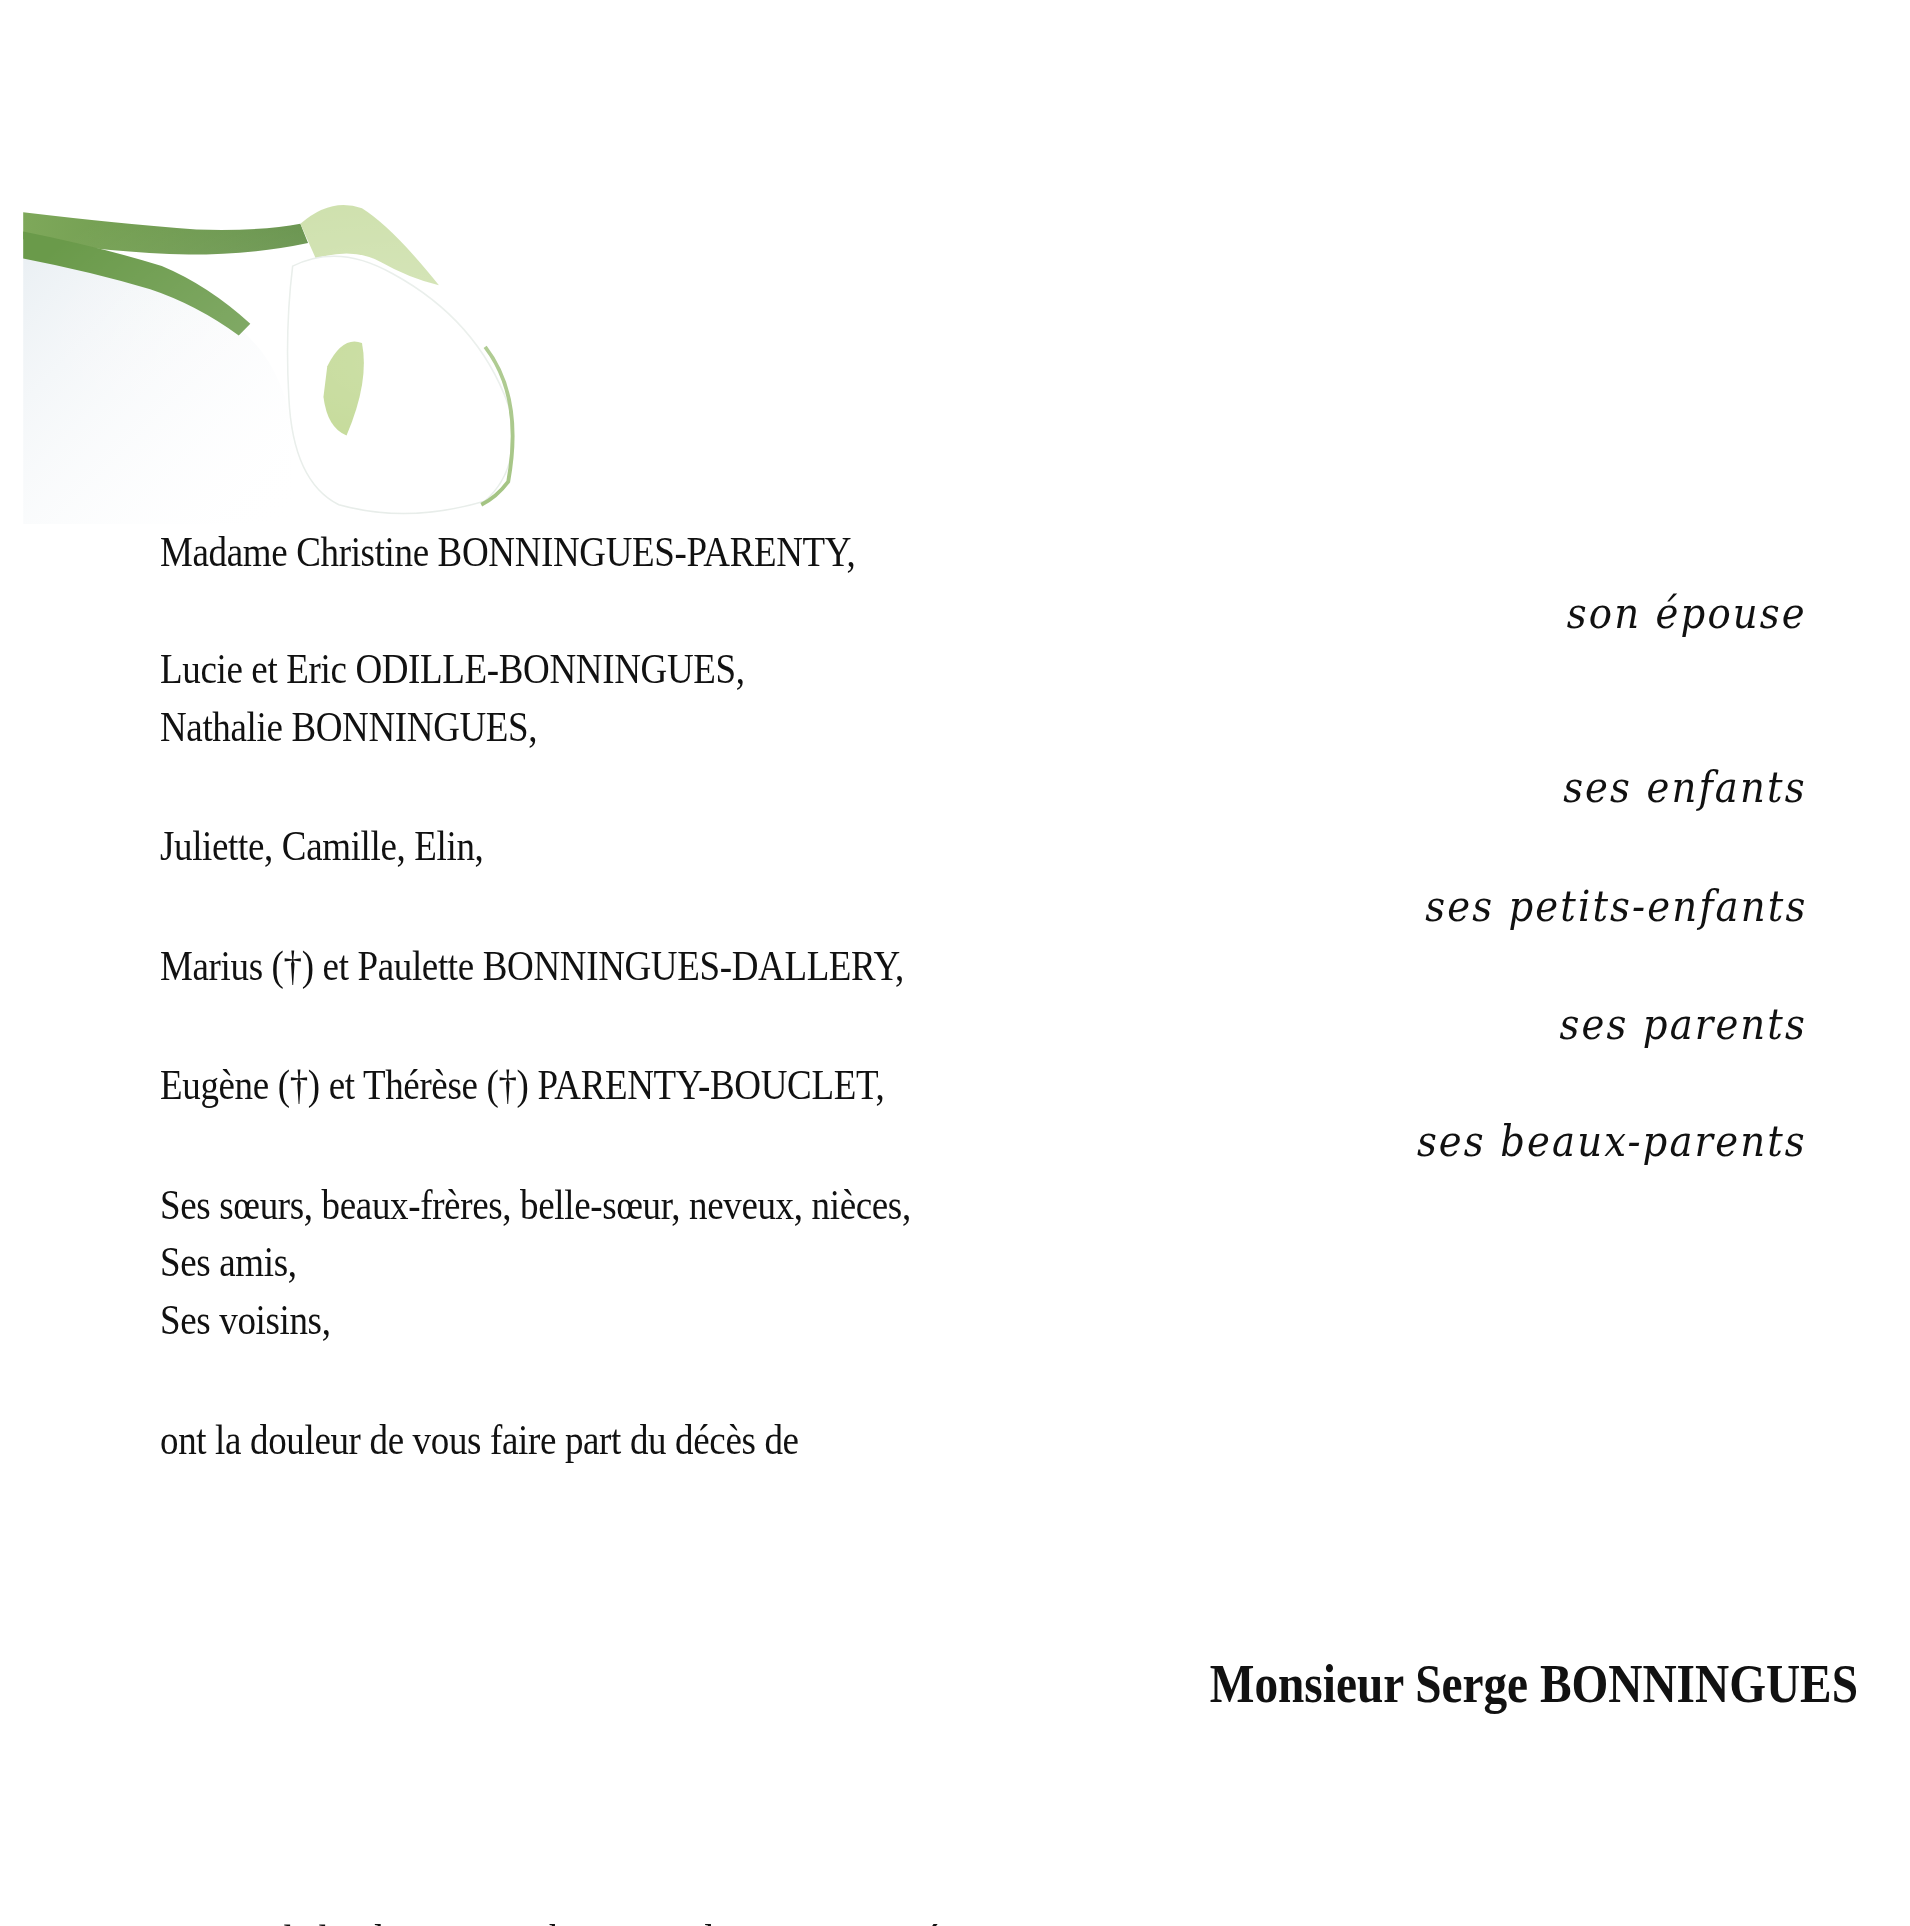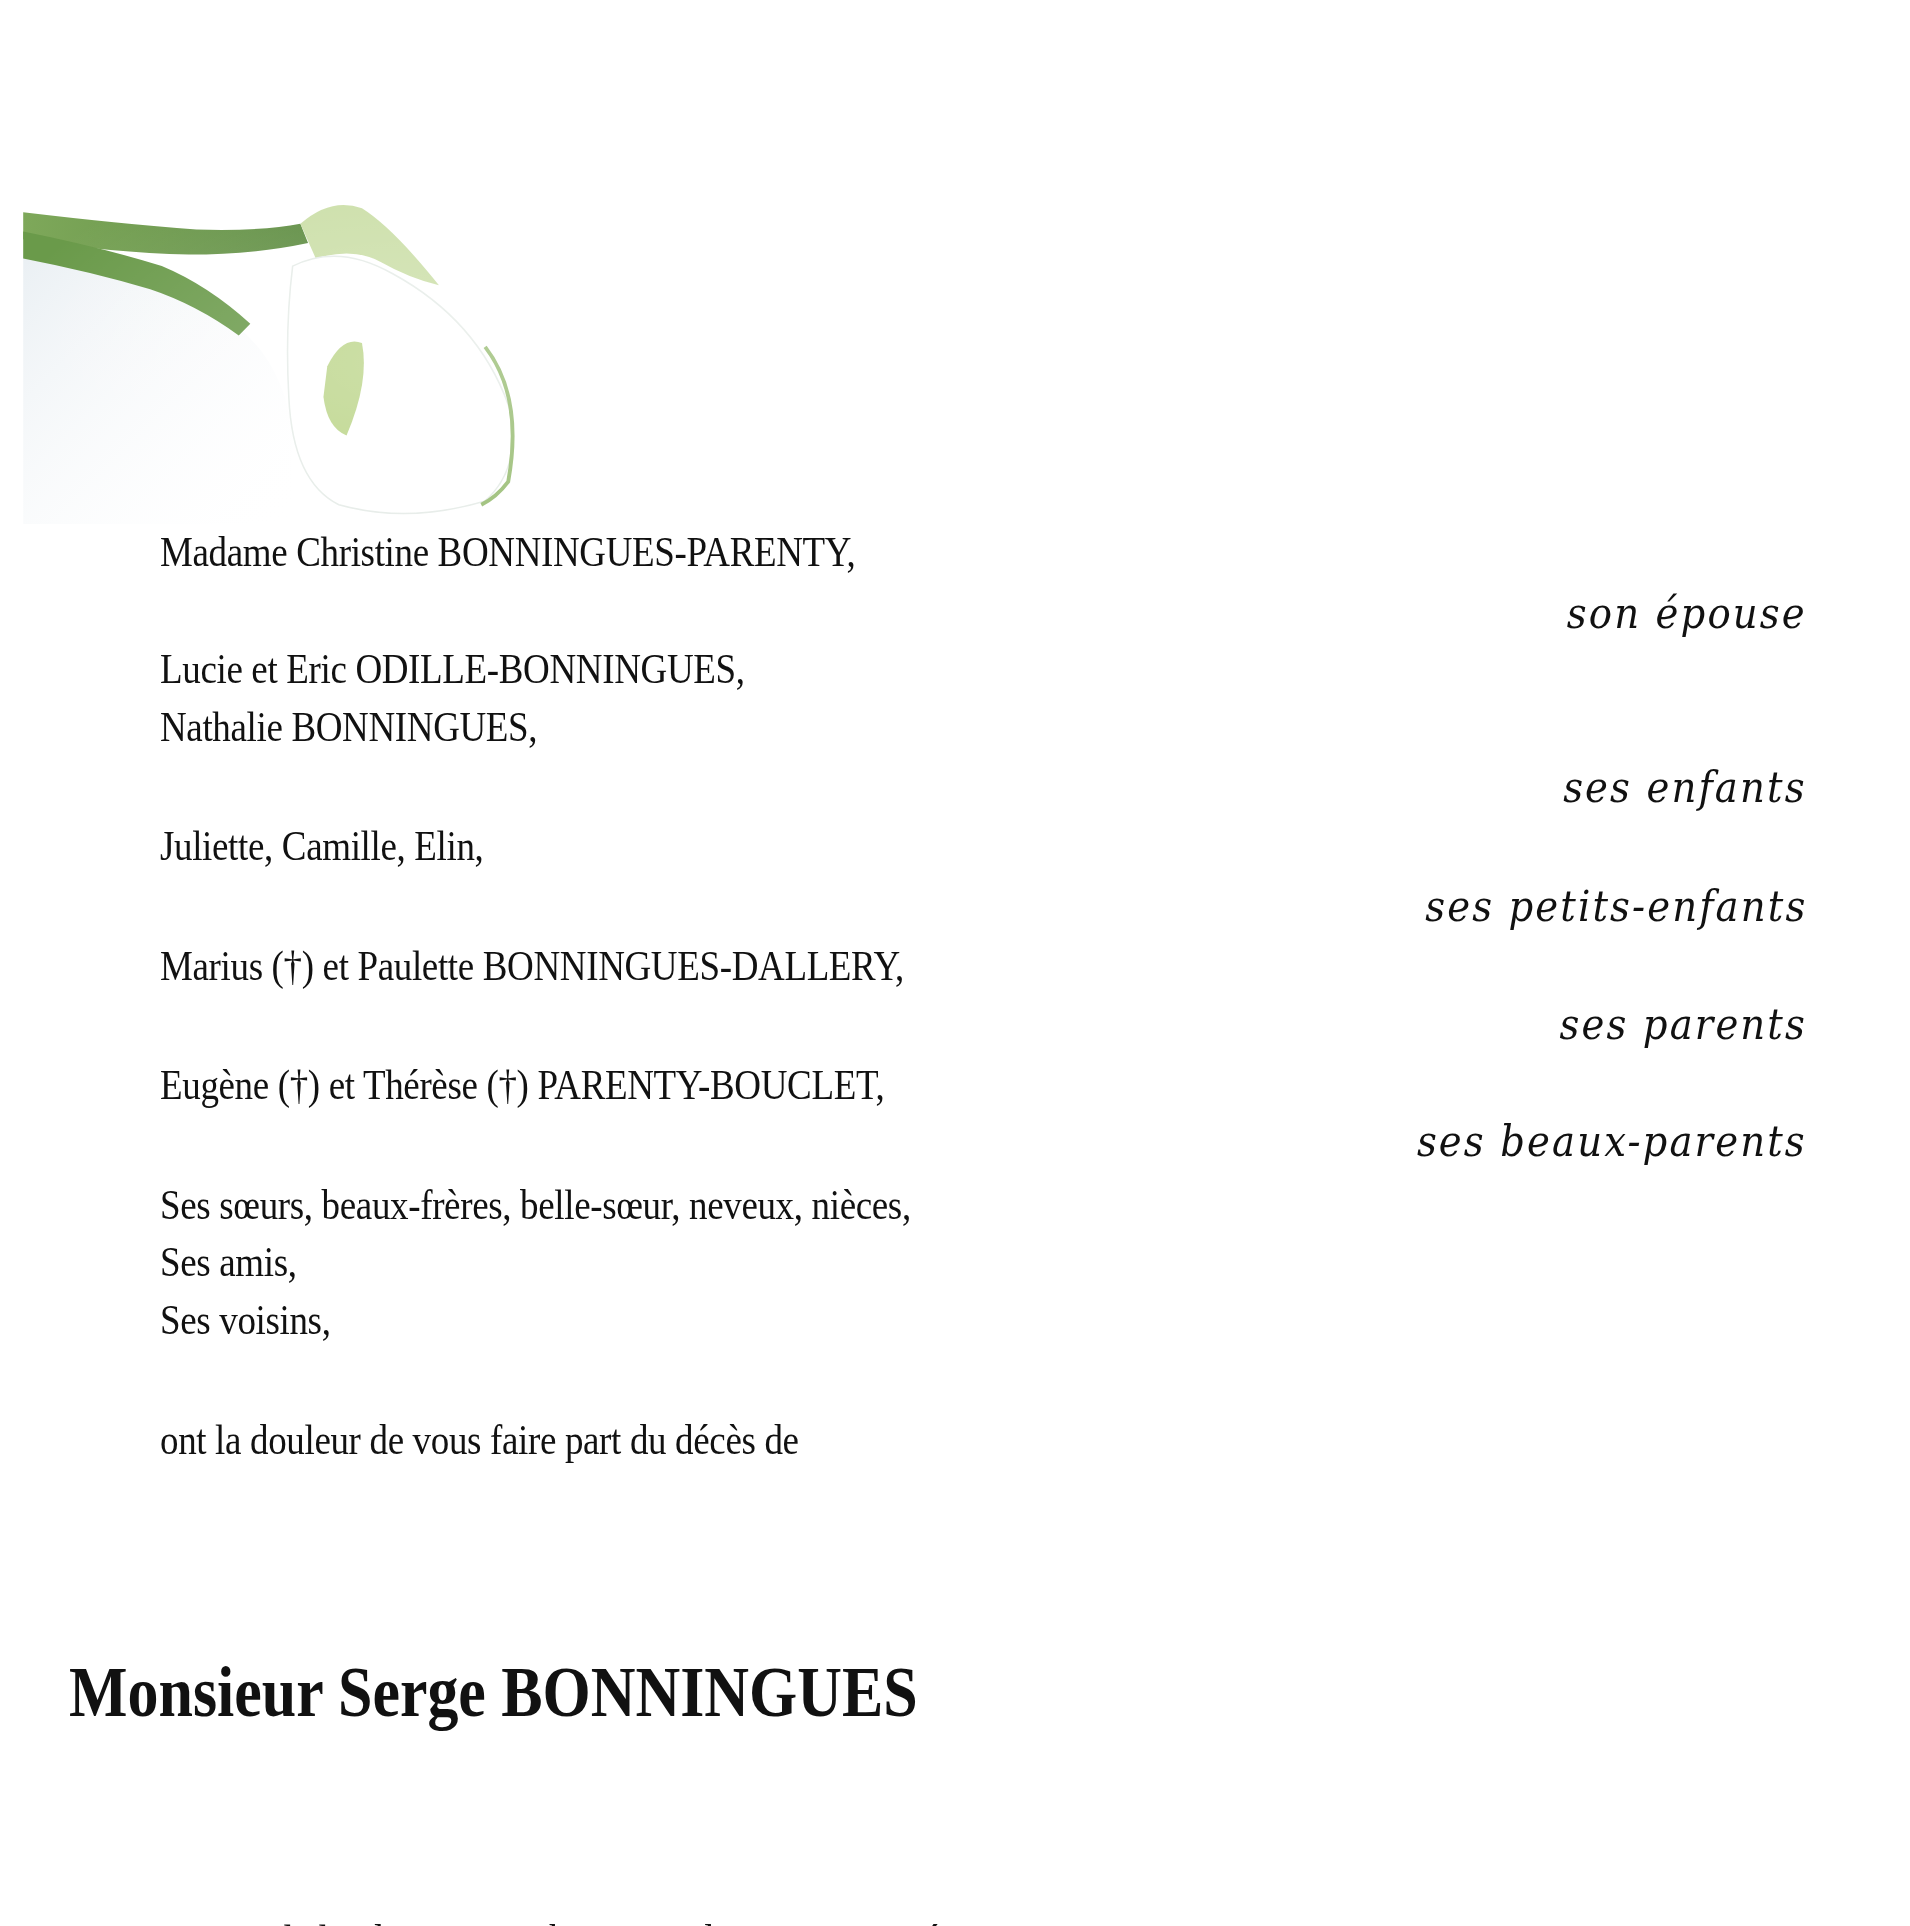--- a/index.html
+++ b/index.html
@@ -4,22 +4,22 @@
 <style>
   html, body { margin:0; padding:0; background:#ffffff; }
   body { width:1911px; height:2702px; position:relative; overflow:hidden;
          font-family:"Liberation Serif", "DejaVu Serif", serif; color:#111111; }
   .flower { position:absolute; left:23px; top:166px; width:701px; height:358px; }
   .line { position:absolute; left:160px; font-size:43px; line-height:1; white-space:nowrap;
           transform-origin:left top; transform:scaleX(0.86); letter-spacing:-0.4px; }
   .rel { position:absolute; right:104px; font-size:42px; font-style:italic; line-height:1;
          white-space:nowrap; letter-spacing:2.3px; font-family:"DejaVu Serif","Liberation Serif",serif;
          transform-origin:right top; transform:scaleX(0.92); font-weight:normal; }
-  .deceased { position:absolute; left:0; width:100%; top:1656px; text-align:left;
-              font-size:72px; font-weight:bold; line-height:1; white-space:nowrap;font-family:Liberation Serif, serif; }
+  .deceased { position:absolute; left:0; width:100%; top:1656px; text-align:right;
+              font-size:55px; font-weight:bold; line-height:1; white-space:nowrap;font-family:Liberation Serif, serif; }
   .deceased span { display:inline-block; transform:scaleX(0.86); }
 </style>
 </head>
 <body>
 
 <div class="flower">
   <svg width="701" height="358" viewBox="0 0 1820 930" xmlns="http://www.w3.org/2000/svg">
     <defs>
       <radialGradient id="fade" cx="0.55" cy="0.55" r="0.6">
         <stop offset="0" stop-color="#ffffff"></stop>

